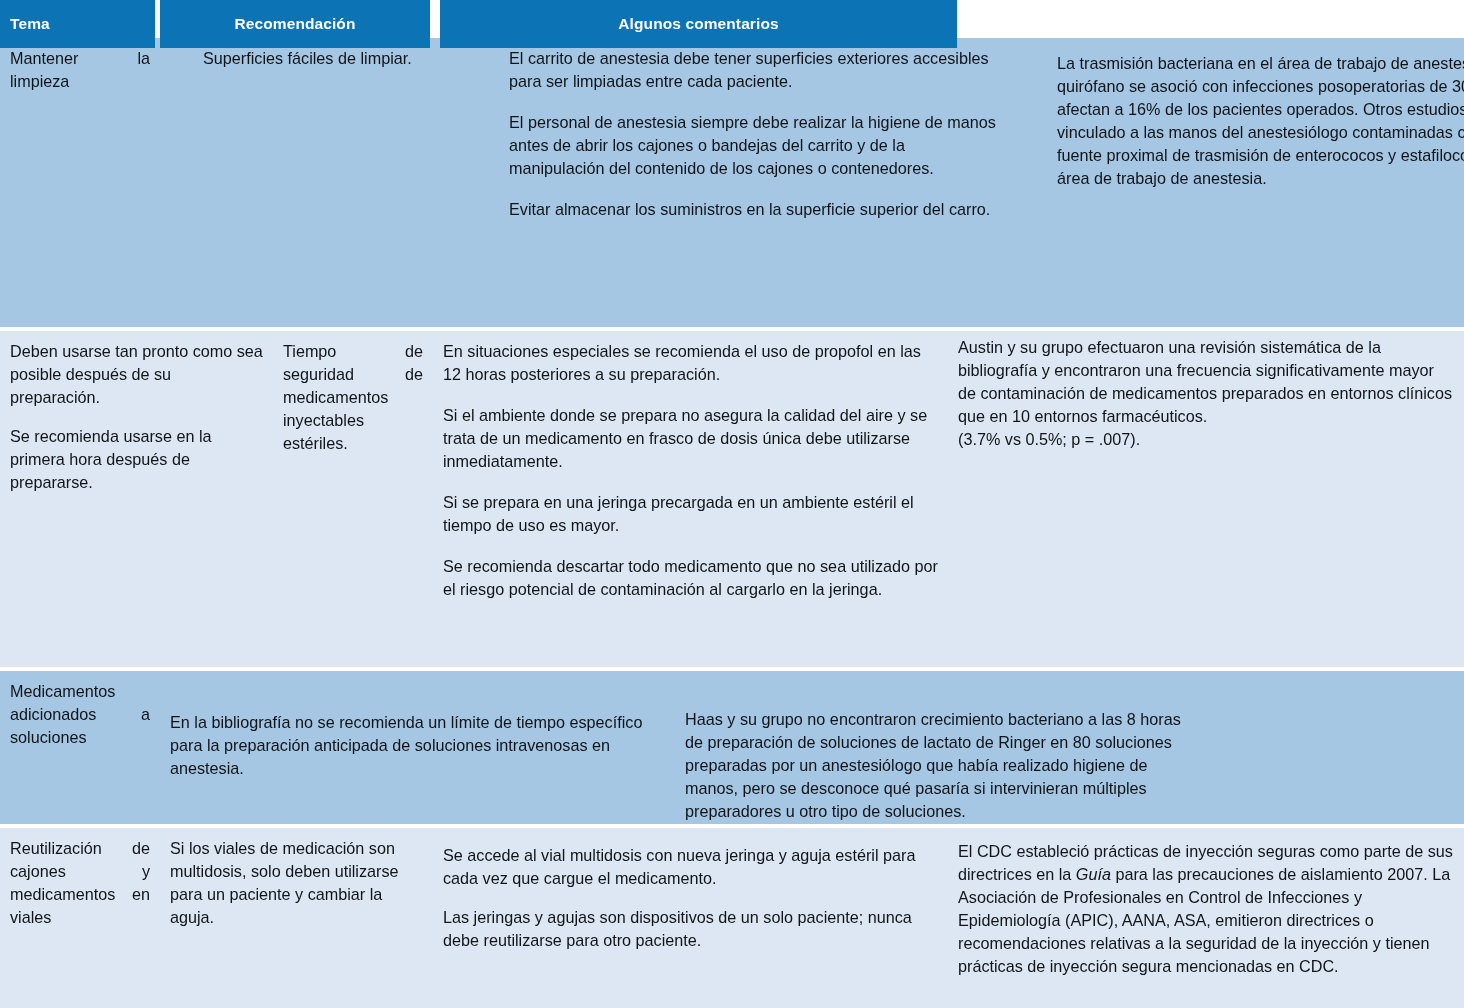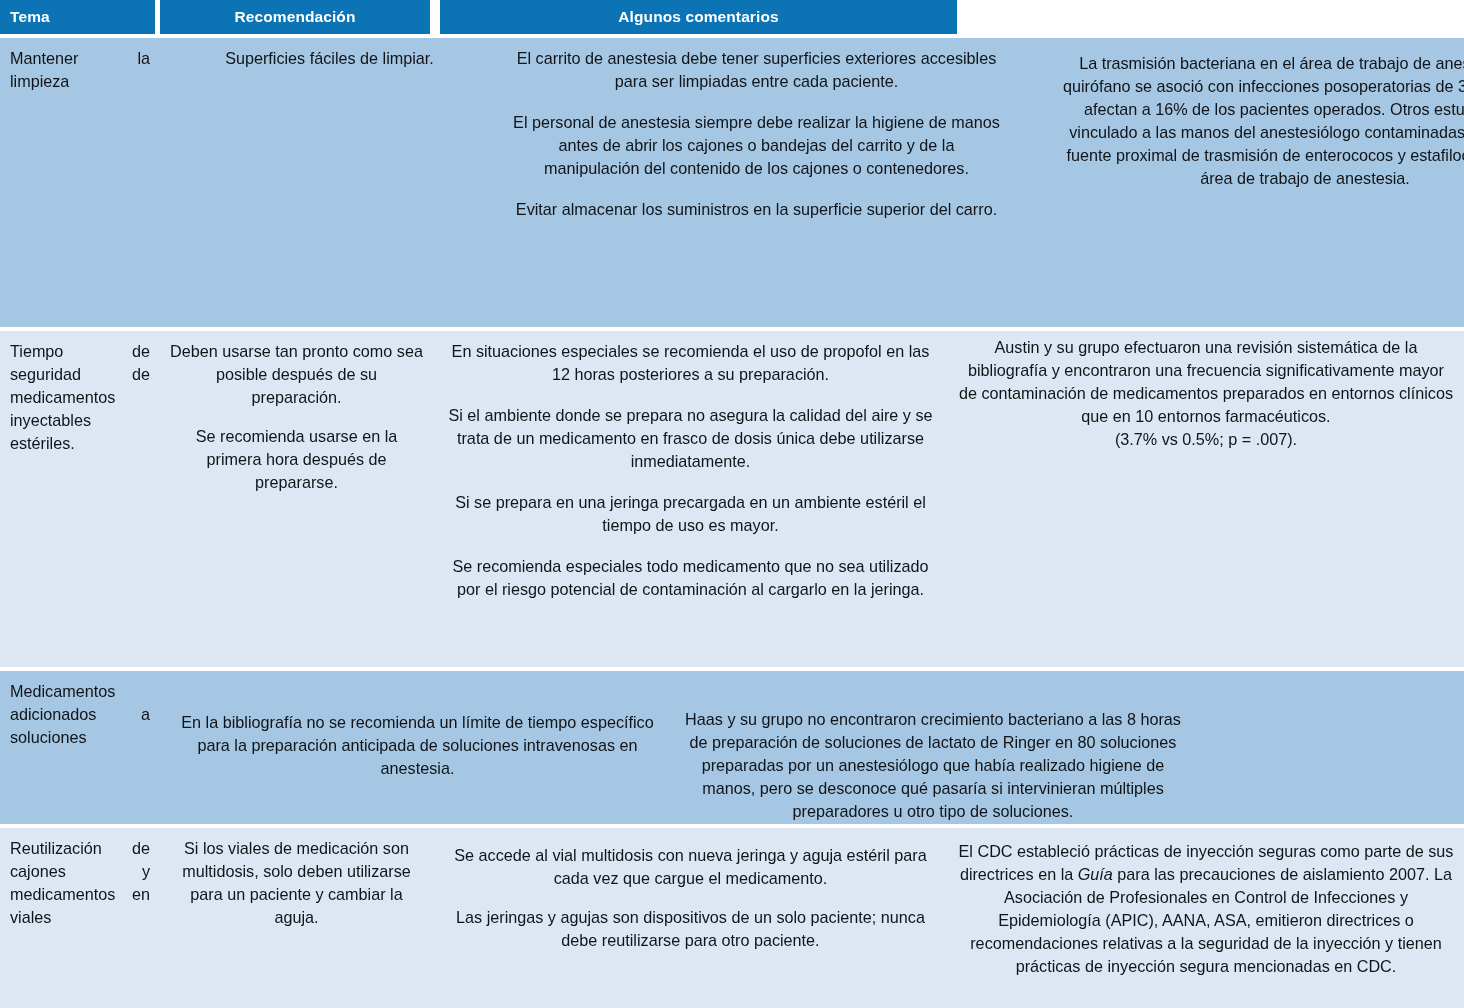--- a/index.html
+++ b/index.html
@@ -26,21 +26,21 @@
     height: 38px;
     background: #ffffff;
   }
   .th {
     background: #0c74b4;
     color: #ffffff;
     font-weight: bold;
     font-size: 15.5px;
     display: flex;
     align-items: center;
-    height: 34px;
+    height: 48px;
     box-sizing: border-box;
     padding: 0 10px;
     letter-spacing: .1px;
   }
   .th-sep {
     width: 5px;
     background: #ffffff;
     height: 34px;
     flex: 0 0 5px;
   }
@@ -62,21 +62,20 @@
     width: 100%;
   }
 
   .td {
     box-sizing: border-box;
     padding: 9px 10px 6px 10px;
     font-size: 16.2px;
     line-height: 1.42;
     color: #111418;
     overflow: hidden;
-    text-align: center;
   }
   .td.c1 { width: 160px;  flex: 0 0 160px;  text-align: justify; text-align-last: left; }
   .td.c2 { width: 273px;  flex: 0 0 273px; }
   .td.c3 { width: 515px;  flex: 0 0 515px; }
   .td.c4 { width: 516px;  flex: 0 0 516px; }
 
   .para { margin: 0 0 16px 0; }
   .para:last-child { margin-bottom: 0; }
   .para.nogap { margin-bottom: 0px; }
 
@@ -126,32 +125,32 @@
       <p class="para">El personal de anestesia siempre debe realizar la higiene de manos antes de abrir los cajones o bandejas del carrito y de la manipulación del contenido de los cajones o contenedores.</p>
       <p class="para">Evitar almacenar los suministros en la superficie superior del carro.</p>
     </div>
     <div class="td c4">
       <p class="para">La trasmisión bacteriana en el área de trabajo de anestesia del quirófano se asoció con infecciones posoperatorias de 30 días, que afectan a 16% de los pacientes operados. Otros estudios han vinculado a las manos del anestesiólogo contaminadas como una fuente proximal de trasmisión de enterococos y estafilococos en el área de trabajo de anestesia.</p>
     </div>
   </div>
   <div class="rowgap"></div>
 
   <div class="trow r2 light">
-    <div class="td c1">
-      <p class="para">Tiempo de seguridad de medicamentos inyectables estériles.</p>
-    </div>
     <div class="td c2">
       <p class="para">Deben usarse tan pronto como sea posible después de su preparación.</p>
       <p class="para">Se recomienda usarse en la primera hora después de prepararse.</p>
+    </div>
+    <div class="td c1">
+      <p class="para">Tiempo de seguridad de medicamentos inyectables estériles.</p>
     </div>
     <div class="td c3">
       <p class="para">En situaciones especiales se recomienda el uso de propofol en las 12 horas posteriores a su preparación.</p>
       <p class="para">Si el ambiente donde se prepara no asegura la calidad del aire y se trata de un medicamento en frasco de dosis única debe utilizarse inmediatamente.</p>
       <p class="para">Si se prepara en una jeringa precargada en un ambiente estéril el tiempo de uso es mayor.</p>
-      <p class="para">Se recomienda especiales todo medicamento que no sea utilizado por el riesgo potencial de contaminación al cargarlo en la jeringa.</p>
+      <p class="para">Se recomienda descartar todo medicamento que no sea utilizado por el riesgo potencial de contaminación al cargarlo en la jeringa.</p>
     </div>
     <div class="td c4">
       <p class="para nogap">Austin y su grupo  efectuaron una revisión sistemática de la bibliografía y encontraron una frecuencia significativamente mayor de contaminación de medicamentos preparados en entornos clínicos que en 10 entornos farmacéuticos.</p>
       <p class="para">(3.7% vs 0.5%; p = .007).</p>
     </div>
   </div>
   <div class="rowgap"></div>
 
   <div class="trow r3 dark">
     <div class="td c1">

